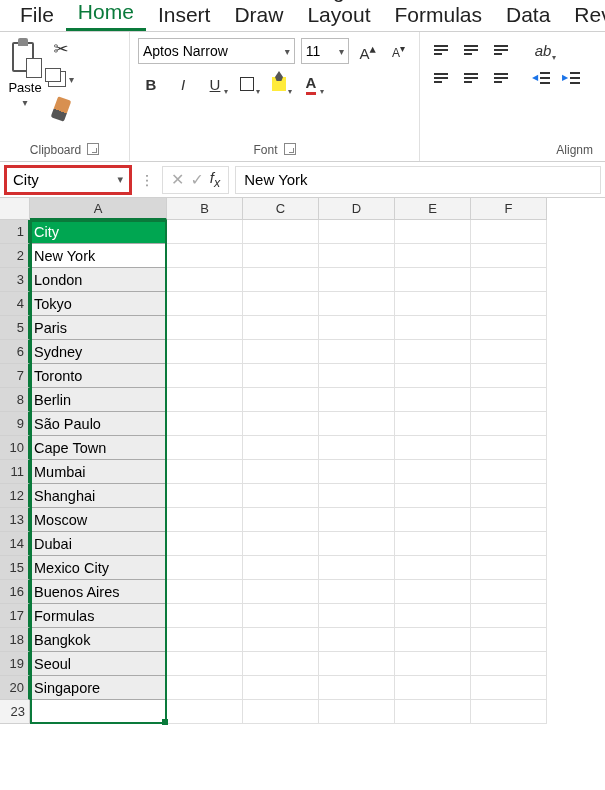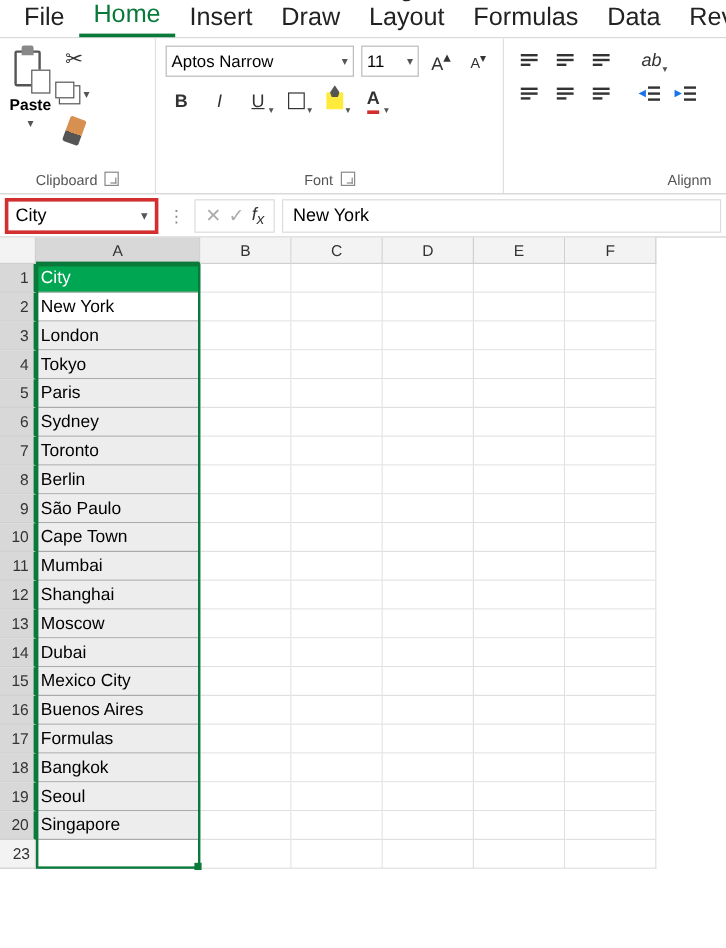--- a/index.html
+++ b/index.html
@@ -17,21 +17,21 @@
   .dialog-launcher { width:12px; height:12px; border:1px solid #888; position:relative; cursor:pointer;}
   .dialog-launcher::after{content:"";position:absolute;right:1px;bottom:1px;width:4px;height:4px;border-right:1px solid #888;border-bottom:1px solid #888;}
 
   
   .clipboard-body { display:flex; gap:6px; align-items:flex-start; }
   .paste-col { display:flex; flex-direction:column; align-items:center; gap:2px; cursor:pointer;}
   .paste-icon { width:34px; height:40px; position:relative;}
   .paste-icon .board{position:absolute;left:4px;top:4px;width:22px;height:30px;background:#fff;border:2px solid #555;border-radius:2px;}
   .paste-icon .clip{position:absolute;left:10px;top:0;width:10px;height:8px;background:#888;border-radius:2px 2px 0 0;}
   .paste-icon .doc{position:absolute;right:0;bottom:0;width:16px;height:20px;background:#fff;border:1px solid #555;}
-  .paste-label{font-size:13px;font-weight:bold;}
+  .paste-label{font-size:13px;}
   .chev-down{font-size:10px;color:#555;}
   .mini-col{display:flex;flex-direction:column;gap:8px;align-items:center;}
   .mini-btn{width:26px;height:22px;display:flex;align-items:center;justify-content:center;cursor:pointer;font-size:16px;color:#333;}
   .scissors{font-size:18px;color:#333;}
   .copy-icon{width:18px;height:16px;border:1.5px solid #555;position:relative;}
   .copy-icon::before{content:"";position:absolute;left:-4px;top:-4px;width:14px;height:12px;border:1.5px solid #555;background:#fff;}
   .brush{width:14px;height:22px;background:linear-gradient(#d89050 60%,#555 60%);transform:rotate(20deg);border-radius:2px;}
 
   
   .font-body{display:flex;flex-direction:column;gap:8px;}

